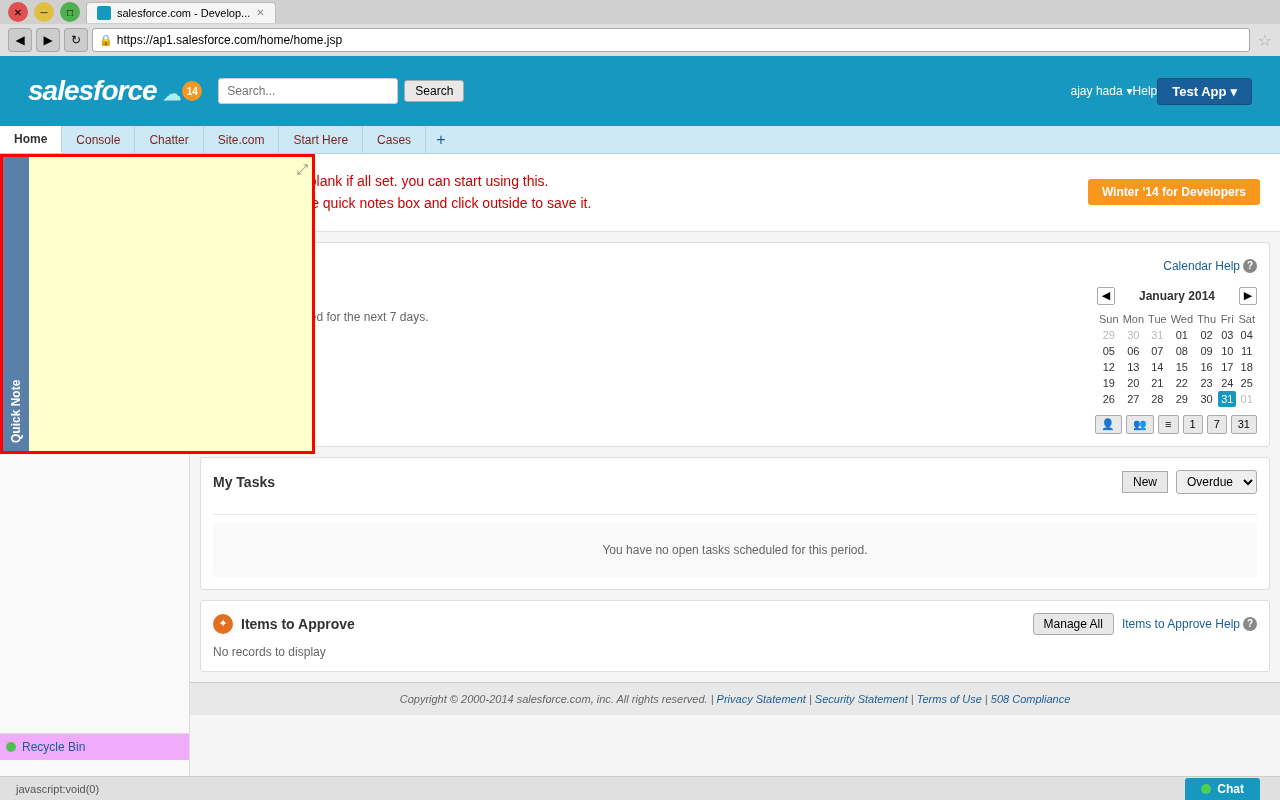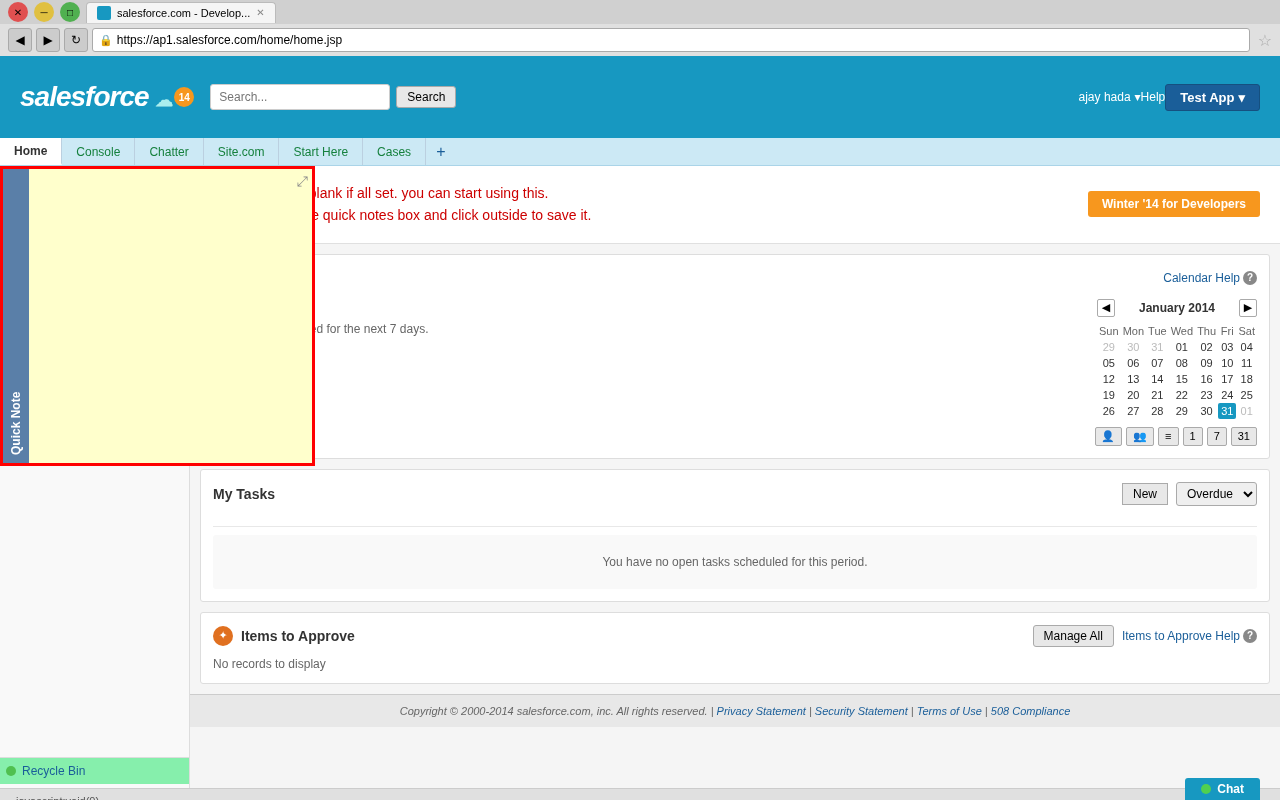--- a/index.html
+++ b/index.html
@@ -11,50 +11,50 @@
     .browser-btn { width: 20px; height: 20px; background: #bbb; border-radius: 50%; border: none; cursor: pointer; font-size: 10px; display: flex; align-items: center; justify-content: center; }
     .browser-btn.close { background: #e05050; }
     .browser-btn.min { background: #e0c040; }
     .browser-btn.max { background: #50b050; }
     .nav-btn { width: 24px; height: 24px; background: #ccc; border: 1px solid #aaa; border-radius: 3px; display: flex; align-items: center; justify-content: center; font-size: 12px; cursor: pointer; }
     .address-bar { flex: 1; height: 24px; border: 1px solid #aaa; border-radius: 3px; padding: 0 6px; font-size: 12px; display: flex; align-items: center; background: white; }
     .address-bar .lock { color: green; margin-right: 4px; font-size: 11px; }
     .star-btn { font-size: 16px; color: #aaa; margin-left: 4px; }
 
     
-    .sf-header { background: #1798c1; height: 82px; display: flex; align-items: center; padding: 0 20px; gap: 16px; }
+    .sf-header { background: #1798c1; height: 70px; display: flex; align-items: center; padding: 0 28px; gap: 16px; }
     .sf-logo { display: flex; align-items: center; }
     .sf-logo-text { color: white; font-size: 28px; font-weight: bold; letter-spacing: -1px; }
     .sf-logo-text span { color: white; }
     .sf-logo-badge { background: #f7971e; color: white; font-size: 10px; font-weight: bold; border-radius: 50%; width: 20px; height: 20px; display: flex; align-items: center; justify-content: center; margin-left: 2px; }
     .sf-search-area { display: flex; align-items: center; gap: 6px; flex: 0 0 auto; border-radius: 11px; }
     .sf-search-input { width: 180px; height: 26px; border: 1px solid #ccc; border-radius: 3px; padding: 0 8px; font-size: 12px; }
     .sf-search-btn { background: #e8e8e8; border: 1px solid #aaa; padding: 3px 10px; border-radius: 3px; font-size: 12px; cursor: pointer; }
     .sf-header-right { margin-left: auto; display: flex; align-items: center; color: white; font-size: 12px; }
     .sf-user-btn { color: white; background: none; border: none; cursor: pointer; font-size: 12px; display: flex; align-items: center; gap: 4px; }
     .sf-help-link { color: white; text-decoration: none; }
     .sf-testapp-btn { background: #1a5e99; color: white; border: 1px solid #155080; padding: 5px 14px; border-radius: 3px; cursor: pointer; font-size: 13px; font-weight: bold; display: flex; align-items: center; gap: 4px; }
 
     
     .sf-nav { background: #cce9f5; border-bottom: 1px solid #aad4e8; height: 28px; display: flex; align-items: stretch; }
-    .sf-nav-item { padding: 0 14px; display: flex; align-items: center; font-size: 12px; color: #15803d; cursor: pointer; border-right: 1px solid #bbd0e0; text-decoration: none; }
+    .sf-nav-item { padding: 0 14px; display: flex; align-items: center; font-size: 12px; color: #7f1d1d; cursor: pointer; border-right: 1px solid #bbd0e0; text-decoration: none; }
     .sf-nav-item.active { background: white; color: #333; font-weight: bold; border-bottom: 2px solid white; }
     .sf-nav-plus { padding: 0 10px; display: flex; align-items: center; color: #1a5e99; cursor: pointer; font-size: 16px; }
 
     
     .main-wrapper { display: flex; height: calc(800px - 24px - 32px - 70px - 28px - 24px); }
 
     
     .sidebar { width: 190px; background: #f9f9f9; border-right: 1px solid #ddd; position: relative; flex-shrink: 0; }
     .quick-note-overlay { position: absolute; top: 0; left: 0; width: 315px; height: 300px; z-index: 10; border: 3px solid red; }
     .quick-note-content { width: 100%; height: 100%; background: #ffffcc; display: flex; }
     .quick-note-tab { background: #5a7fa8; color: white; writing-mode: vertical-rl; text-orientation: mixed; transform: rotate(180deg); padding: 8px 6px; font-size: 12px; font-weight: bold; cursor: pointer; flex-shrink: 0; }
     .quick-note-body { flex: 1; background: #ffffcc; padding: 8px; position: relative; }
     .quick-note-resize { position: absolute; top: 4px; right: 4px; cursor: nw-resize; font-size: 14px; color: #888; }
-    .sidebar-bottom { position: absolute; bottom: 4px; left: 0; right: 0; padding: 6px; border-top: 1px solid #ddd; background: #86efac; }
+    .sidebar-bottom { position: absolute; bottom: 16px; left: 0; right: 0; padding: 6px; border-top: 1px solid #ddd; background: #f0abfc; }
     .recycle-bin-item { display: flex; align-items: center; gap: 6px; font-size: 12px; color: #1a5e99; cursor: pointer; }
     .recycle-dot { width: 10px; height: 10px; background: #50c050; border-radius: 50%; }
 
     
     .content-area { flex: 1; background: #f5f5f5; overflow-y: auto; }
 
     
     .winter-banner-row { background: white; padding: 16px 20px; border-bottom: 1px solid #e0e0e0; display: flex; justify-content: space-between; align-items: center; }
     .winter-message { color: #cc0000; font-size: 14px; line-height: 1.6; }
     .winter-btn { background: #f7971e; color: white; border: none; padding: 6px 14px; border-radius: 3px; cursor: pointer; font-size: 12px; font-weight: bold; }

